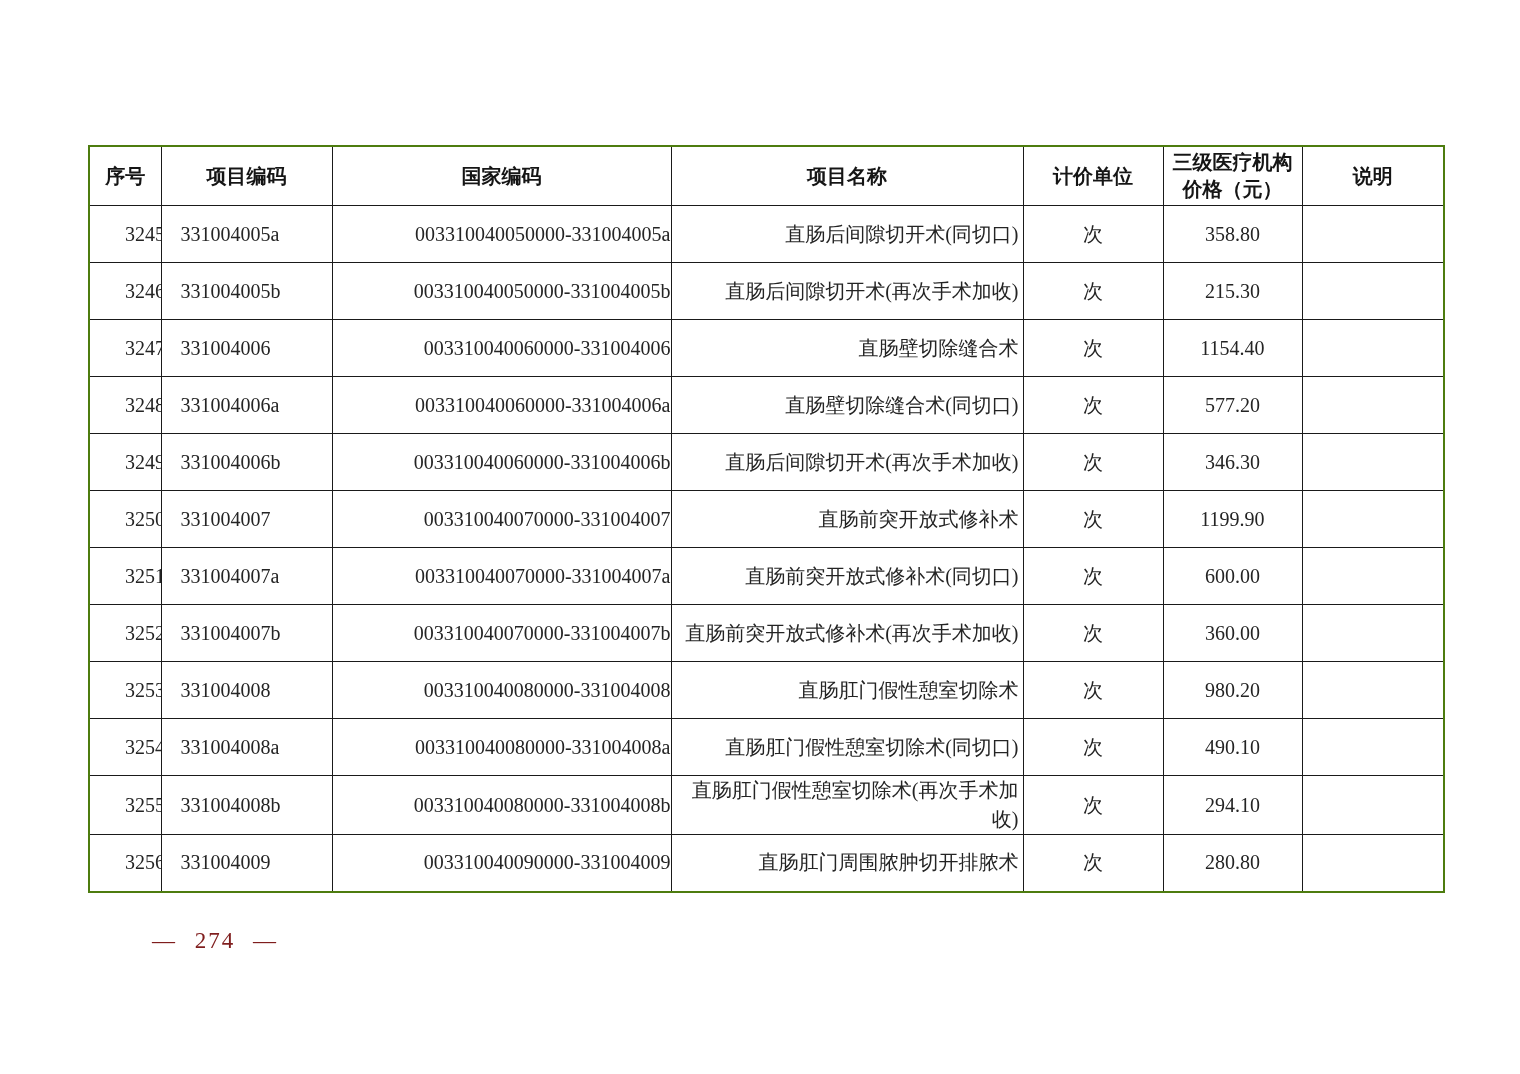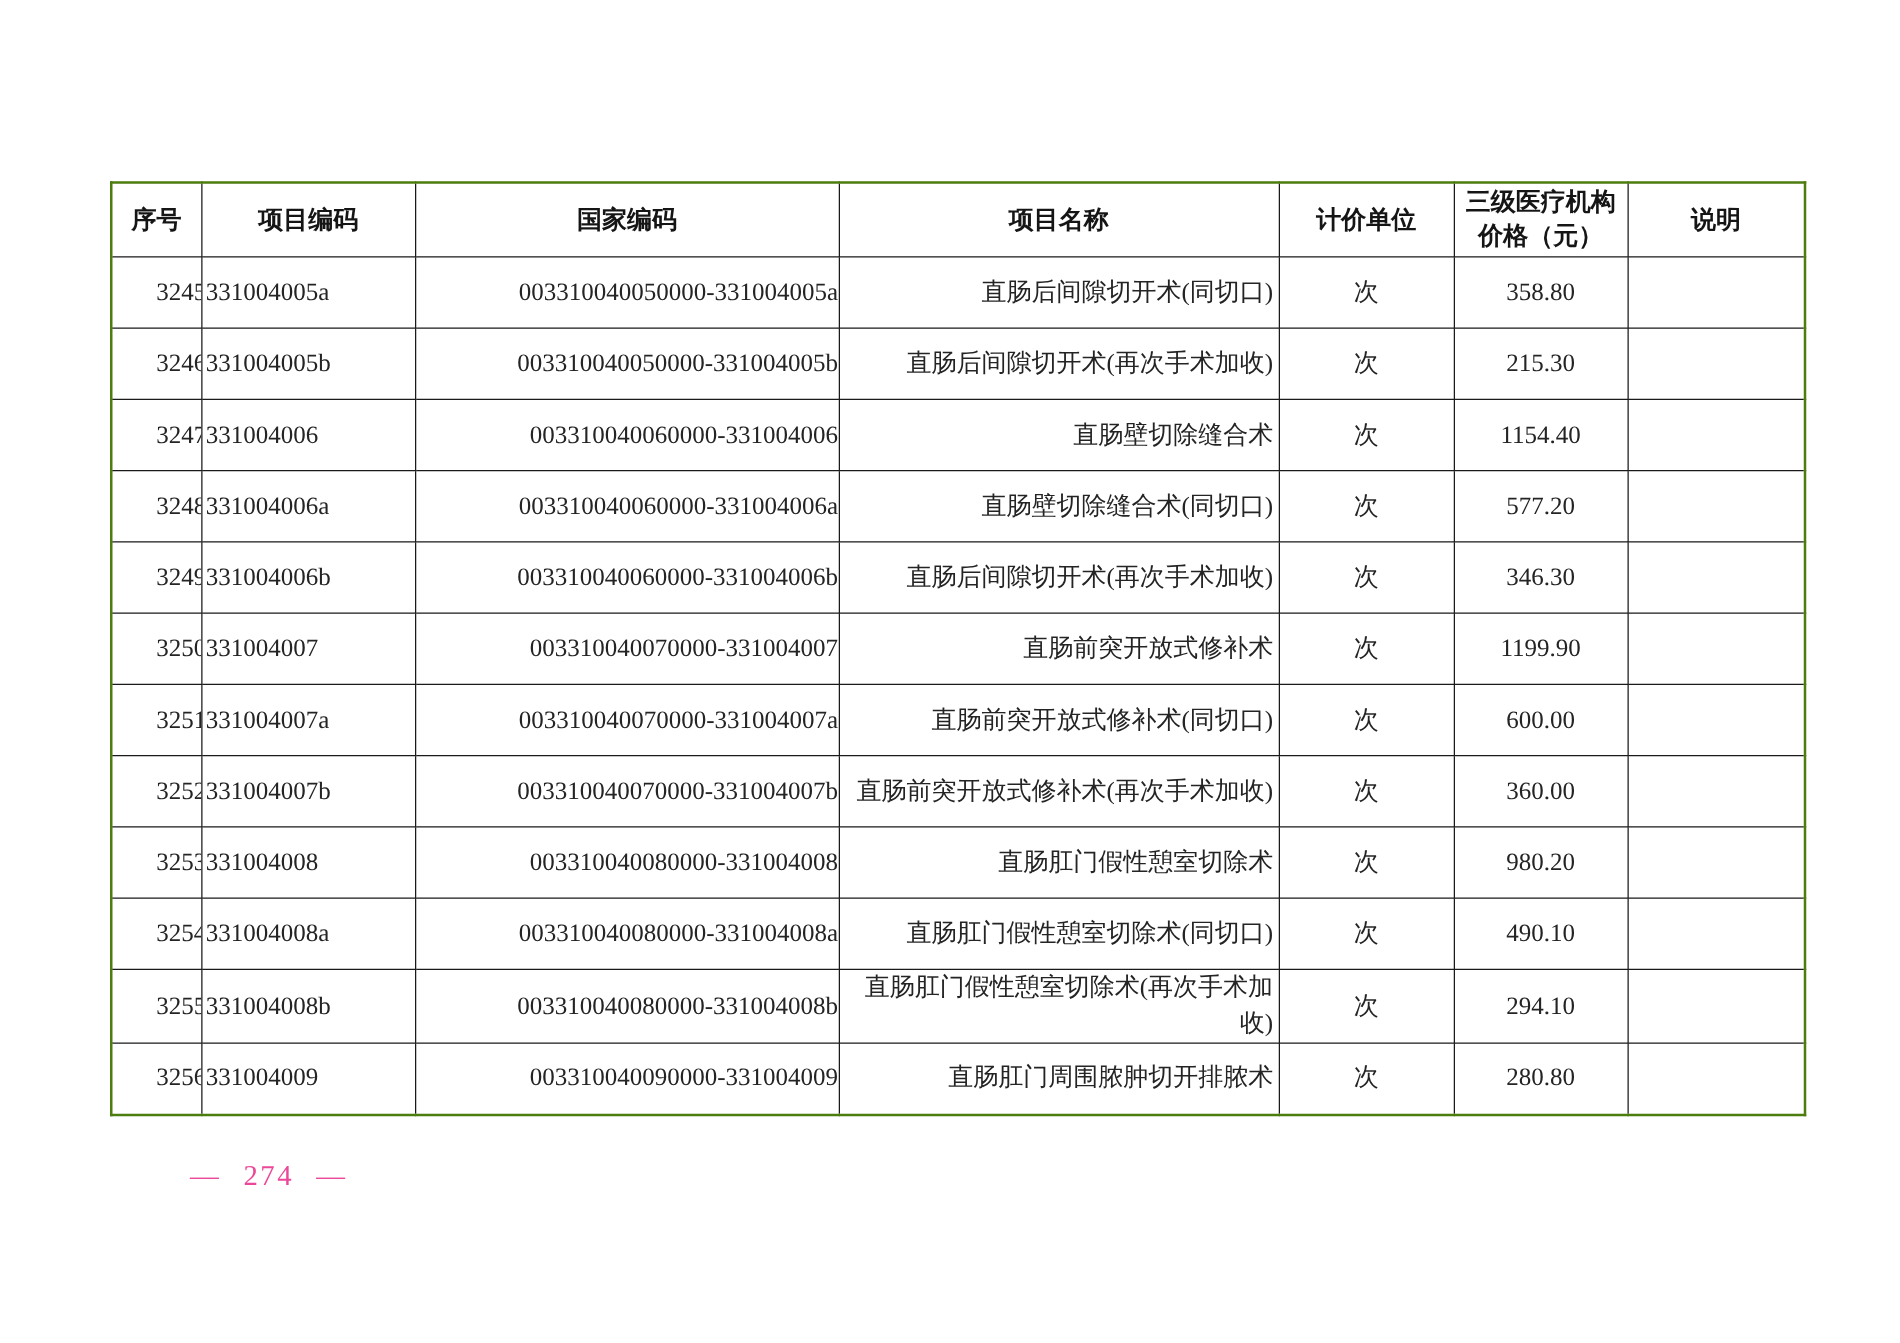--- a/index.html
+++ b/index.html
@@ -52,35 +52,35 @@
     text-align: center;
     color: #151515;
     padding: 2px 6px;
   }
   td {
     font-size: 20px;
     line-height: 1.45;
     color: #242424;
   }
   td.cell-no    { text-align: center; padding-left: 35px; }
-  td.cell-code  { text-align: left; padding-left: 3px; }
+  td.cell-code  { text-align: left; padding-left: 19px; }
   td.cell-national_code { text-align: right; padding-left: 3px; }
   td.cell-name  { text-align: right; padding-left: 5px; padding-right: 4px; }
   td.cell-unit  { text-align: center; }
   td.cell-price { text-align: center; }
   td.cell-note  { text-align: center; }
 
   .footer-page-number {
     position: absolute;
     left: 152px;
     top: 928px;
     font-size: 23px;
     letter-spacing: 2px;
     word-spacing: 10px;
-    color: #ec4899;
+    color: #7f1d1d;
     font-family: "Liberation Serif", "DejaVu Serif", serif;
   }
 </style>
 </head>
 <body>
 
 <div class="page">
 
   <table class="price-table">
     <colgroup>

